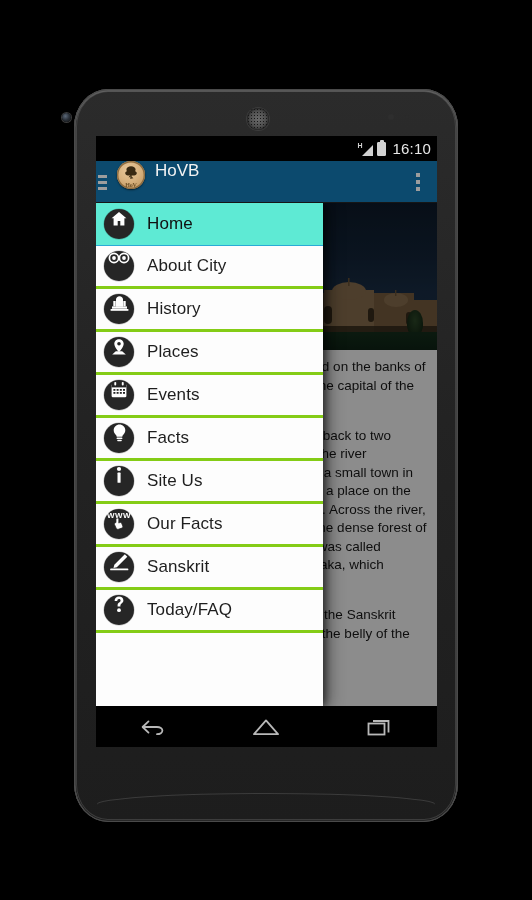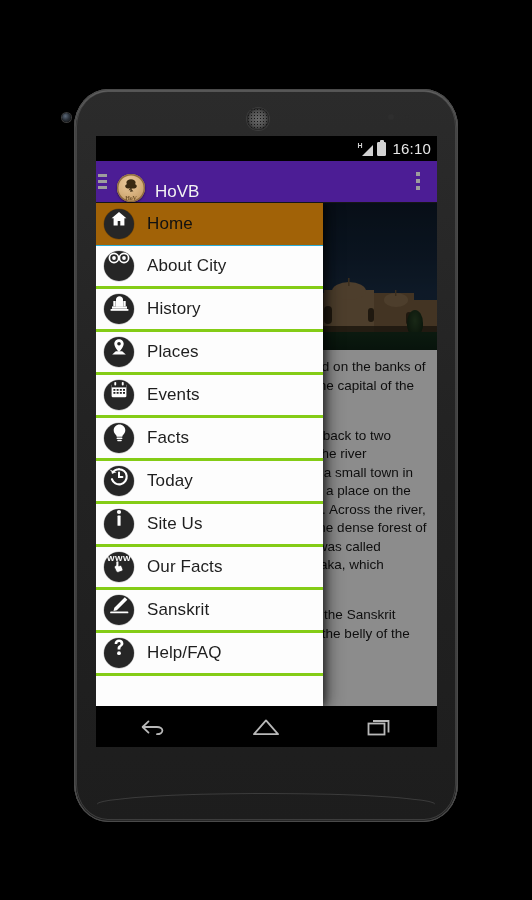--- a/index.html
+++ b/index.html
@@ -107,22 +107,22 @@
   }
   #status-clock{
     color:#e8e8e8; font-size:15px; margin-left:6px; letter-spacing:.2px;
     font-family:"Liberation Sans", sans-serif;
   }
 
   
   #action-bar{
     position:relative;
     height:42px; width:100%;
-    background:#4c1d95;
-    display:flex; align-items:flex-end;
+    background:#0c4a6e;
+    display:flex; align-items:flex-start;
     border-bottom:1px solid #161616;
   }
   #drawer-toggle-icon{
     width:16px; height:42px; margin-left:1px;
     display:flex; flex-direction:column; justify-content:center; gap:3px;
     flex:0 0 auto;
   }
   #drawer-toggle-icon span{
     display:block; width:9px; height:3px; background:#9d9d9d; margin-left:1px;
   }
@@ -212,21 +212,21 @@
   }
   .drawer-item{
     position:relative;
     height:43px;
     display:flex; align-items:center;
     padding-left:8px;
     border-bottom:3px solid #84cc16;
     background:#fdfdfd;
   }
   .drawer-item.selected{
-    background:#a16207;
+    background:#5eead4;
     border-bottom:1px solid #2aabd6;
   }
   .di-icon{
     width:30px; height:30px; border-radius:50%;
     background:#262626;
     flex:0 0 auto;
     position:relative;
     display:flex; align-items:flex-start; justify-content:center;
     box-shadow:0 0 0 .5px rgba(0,0,0,.25);
   }
@@ -428,31 +428,20 @@
         <span class="di-icon">
           <svg width="17" height="20" viewBox="0 0 17 20">
             <path d="M8.5 1.6c3.2 0 5.8 2.5 5.8 5.6 0 2.2-1.2 3.6-2.2 4.8-.5.6-.8 1.1-.8 1.8H5.7c0-.7-.3-1.2-.8-1.8-1-1.2-2.2-2.6-2.2-4.8 0-3.1 2.6-5.6 5.8-5.6z" fill="#fff"></path>
             <rect x="5.6" y="14.6" width="5.8" height="1.5" rx=".7" fill="#fff"></rect>
             <rect x="6.2" y="16.8" width="4.6" height="1.5" rx=".7" fill="#fff"></rect>
           </svg>
         </span>
         <span class="di-label">Facts</span>
       </div>
 
-      <div class="drawer-item">
-        <span class="di-icon">
-          <svg width="22" height="21" viewBox="0 0 22 21">
-            <path d="M11 3.2a7.6 7.6 0 1 1-7.1 10" fill="none" stroke="#fff" stroke-width="2.1" stroke-linecap="round"></path>
-            <path d="M11 3.2a7.6 7.6 0 0 0-6.4 3.5" fill="none" stroke="#fff" stroke-width="2.1" stroke-linecap="round"></path>
-            <path d="M1.6 3.4l3.1 3.6 4-.6z" fill="#fff"></path>
-            <path d="M11 6.6v4.4h3.4" fill="none" stroke="#fff" stroke-width="2" stroke-linecap="round"></path>
-          </svg>
-        </span>
-        <span class="di-label">Today</span>
-      </div>
 
       <div class="drawer-item">
         <span class="di-icon">
           <svg width="8" height="19" viewBox="0 0 8 19">
             <circle cx="4" cy="3" r="2.1" fill="#fff"></circle>
             <rect x="2.5" y="6.6" width="3.1" height="10.2" rx=".6" fill="#fff"></rect>
           </svg>
         </span>
         <span class="di-label">Site Us</span>
       </div>
@@ -477,21 +466,21 @@
         <span class="di-label">Sanskrit</span>
       </div>
 
       <div class="drawer-item">
         <span class="di-icon">
           <svg width="14" height="19" viewBox="0 0 14 19">
             <path d="M7 1.6c2.6 0 4.4 1.6 4.4 3.8 0 2.6-3 3-3 5.2v.8H5.6v-1c0-2.9 3-2.8 3-4.8 0-.9-.6-1.5-1.6-1.5S5.3 4.8 5.3 6H2.6C2.6 3.3 4.4 1.6 7 1.6z" fill="#fff"></path>
             <circle cx="7" cy="15.2" r="1.9" fill="#fff"></circle>
           </svg>
         </span>
-        <span class="di-label">Help/FAQ</span>
+        <span class="di-label">Today/FAQ</span>
       </div>
 
     </div>
   </div>
 
   <div id="nav-bar">
     <div class="navbtn">
       <svg width="26" height="18" viewBox="0 0 26 18">
         <path d="M3 9h14c3.2 0 5.4 1.6 5.4 3.6S20.2 16.2 17 16.2" fill="none" stroke="#b8b8b8" stroke-width="1.8" stroke-linecap="round"></path>
         <path d="M8.5 3.4L2.6 9l5.9 5.6" fill="none" stroke="#b8b8b8" stroke-width="1.8" stroke-linecap="round" stroke-linejoin="round"></path>

